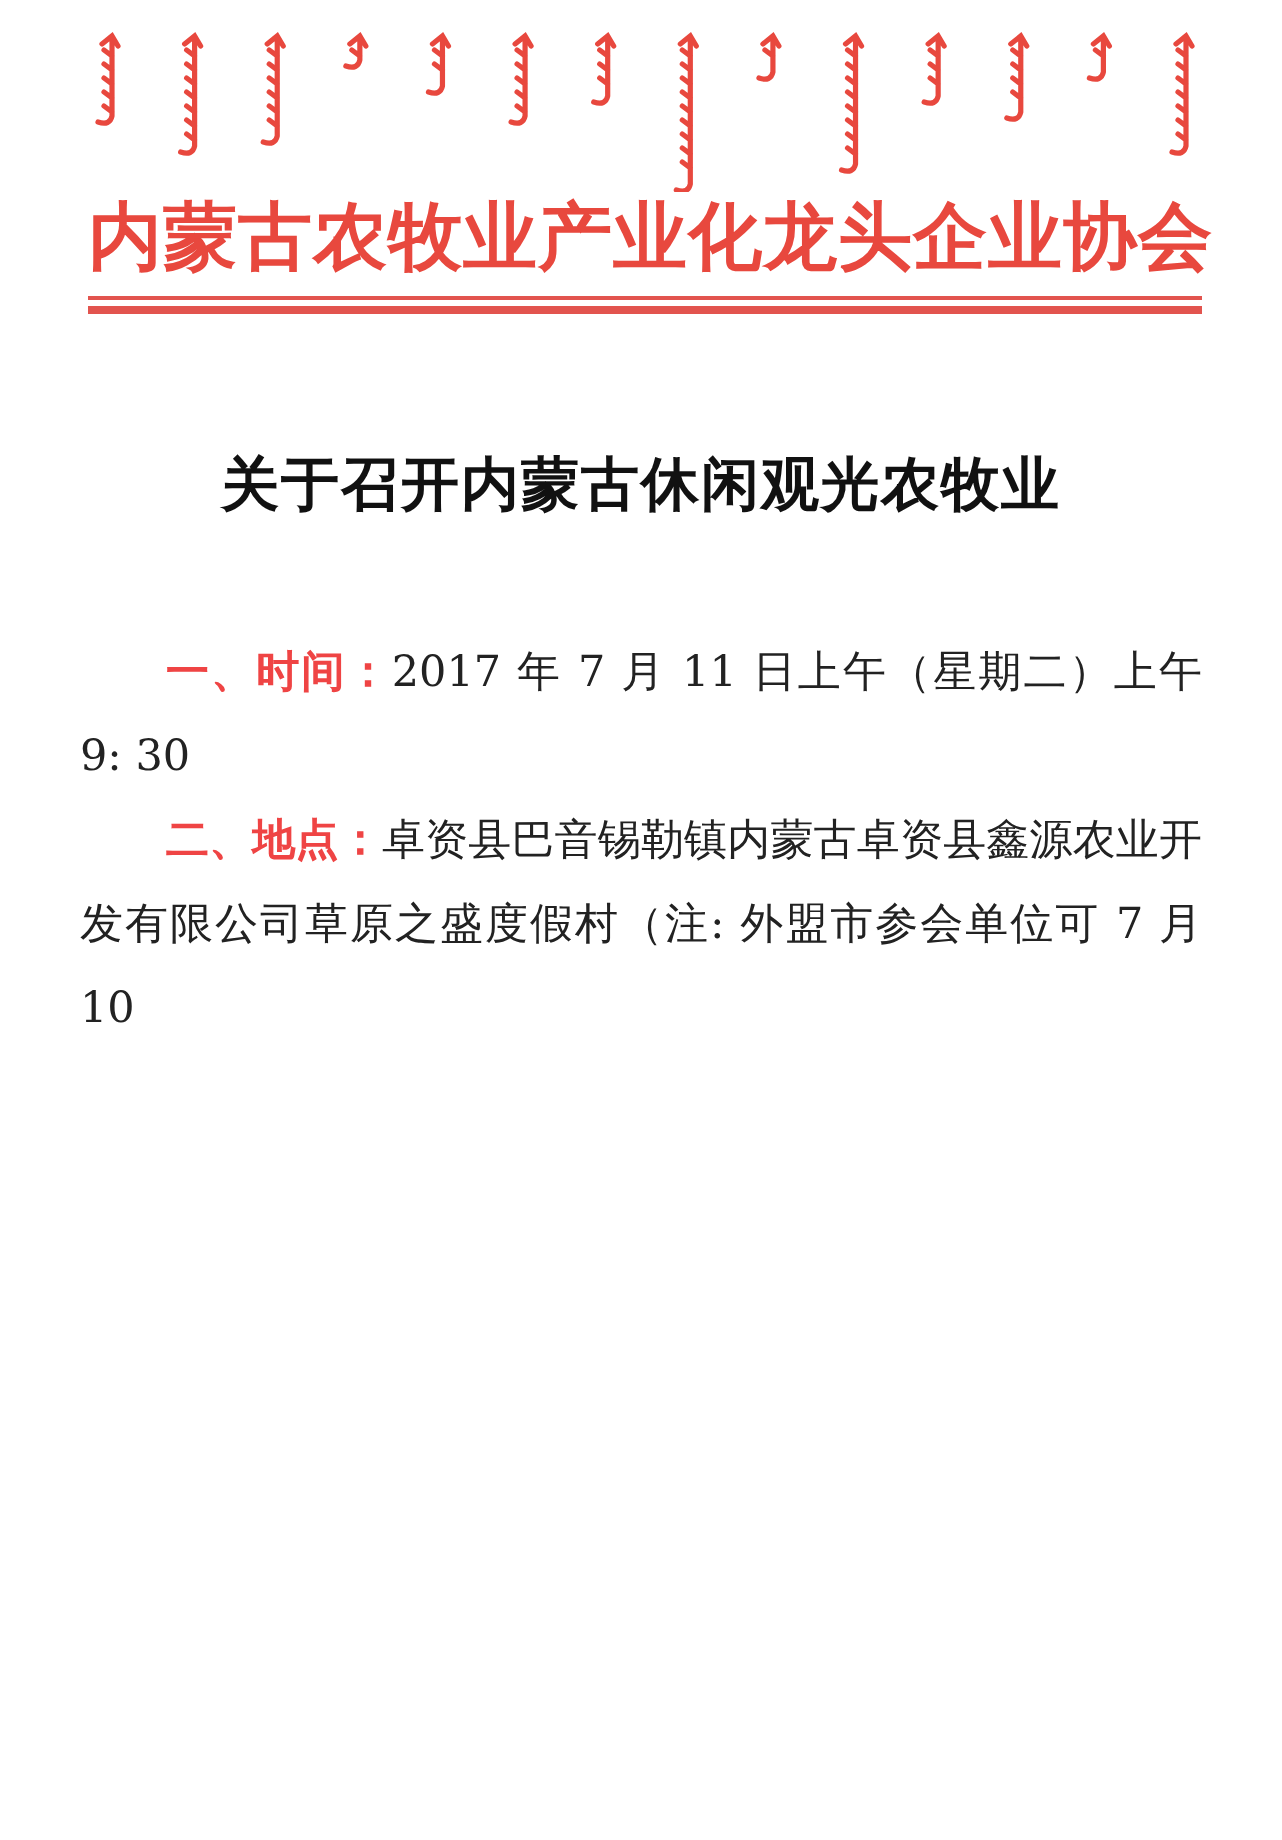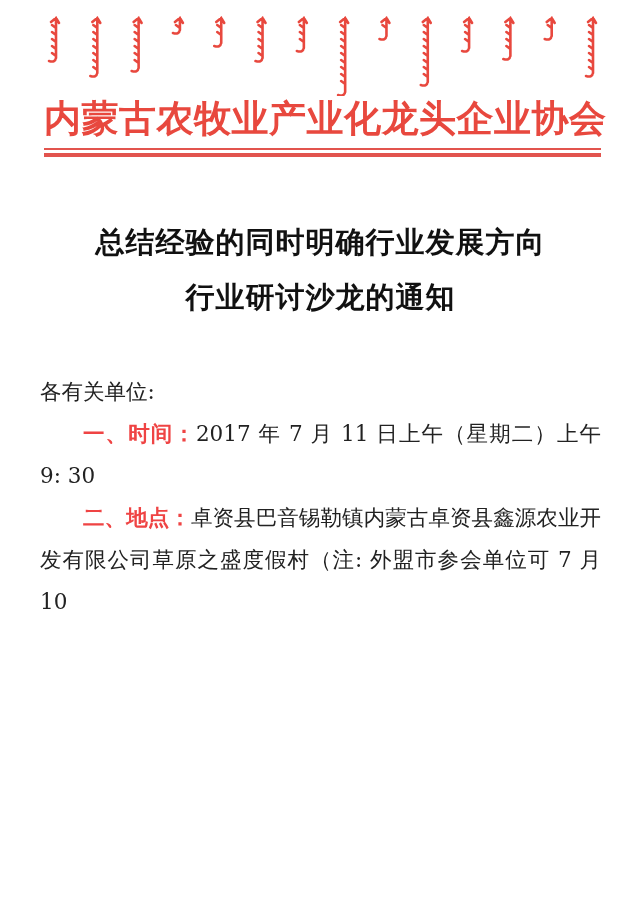--- a/index.html
+++ b/index.html
@@ -90,26 +90,24 @@
         <path d="M 502.6923076923077 6 L 507.6923076923077 2 L 510.6923076923077 7 M 507.6923076923077 2 L 507.6923076923077 20 M 503.6923076923077 9 L 507.6923076923077 12 M 507.6923076923077 20 Q 506.6923076923077 25 500.6923076923077 23 " stroke="#e8483e" stroke-width="2.6" fill="none" stroke-linecap="round"></path>
         <path d="M 544 6 L 549 2 L 552 7 M 549 2 L 549 57 M 545 9 L 549 12 M 545 16 L 549 19 M 545 23 L 549 26 M 545 30 L 549 33 M 545 37 L 549 40 M 545 44 L 549 47 M 545 51 L 549 54 M 549 57 Q 548 62 542 60 " stroke="#e8483e" stroke-width="2.6" fill="none" stroke-linecap="round"></path>
       </svg>
 
     <div class="org-name">内蒙古农牧业产业化龙头企业协会</div>
 
     <div class="double-rule"></div>
   </div>
 
   <div class="doc-title">
-    <div>总结经验的同时明确行业发展方向</div>
-    <div>行业研讨沙龙的通知</div>
+    <div>关于召开内蒙古休闲观光农牧业</div>
   </div>
 
   <div class="doc-body">
-    <p>各有关单位:</p>
 
 
     <p class="para-indent">
       <span class="item-label">一、时间：</span><span>2017 年 7 月 11 日上午（星期二）上午 9: 30</span>
     </p>
 
     <p class="para-indent">
       <span class="item-label">二、地点：</span><span>卓资县巴音锡勒镇内蒙古卓资县鑫源农业开发有限公司草原之盛度假村（注: 外盟市参会单位可 7 月 10</span>
     </p>
   </div>

